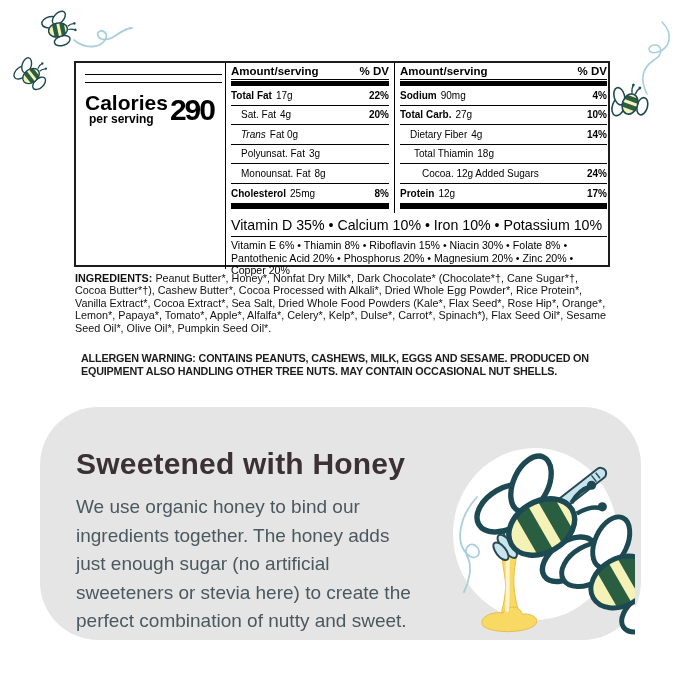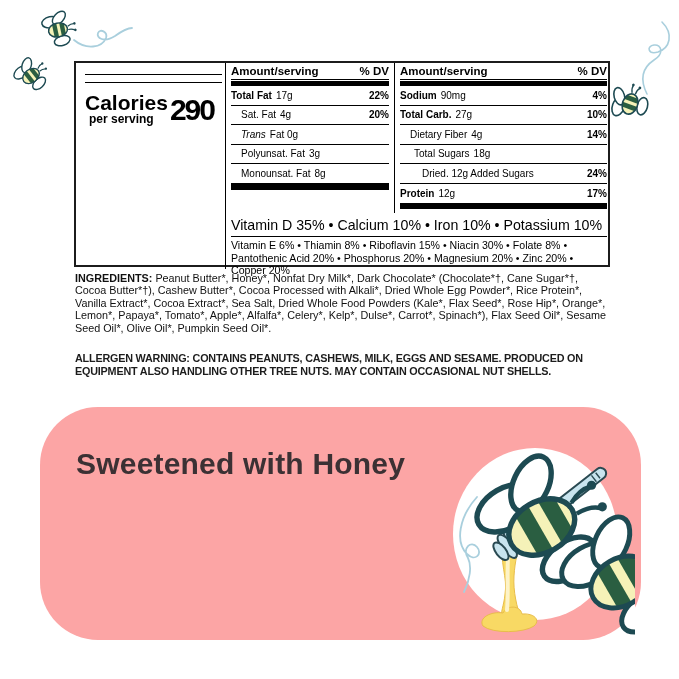--- a/index.html
+++ b/index.html
@@ -43,25 +43,25 @@
 
   .vitamins{position:absolute;left:155px;top:154px;width:376px;border-left:0;}
   .vit1{font-size:14.2px;padding-bottom:3px;border-bottom:1px solid #000;white-space:nowrap;}
   .vit2{font-size:10.6px;line-height:12.5px;padding-top:2px;}
   .vit-border{position:absolute;left:149px;top:150px;width:1px;height:56px;background:#000;}
 
   
   .ingredients{left:75px;top:272px;width:536px;font-size:10.8px;line-height:12.4px;color:#111;}
   .ing-label{font-weight:bold;}
   .footnote{left:75px;top:336px;width:536px;font-size:10.8px;color:#111;}
-  .allergen{left:75px;top:352px;width:540px;font-size:10.8px;line-height:12.6px;font-weight:bold;
+  .allergen{left:81px;top:352px;width:540px;font-size:10.8px;line-height:12.6px;font-weight:bold;
             letter-spacing:-0.2px;color:#1c1c1c;}
 
   
-  .honey-panel{left:40px;top:407px;width:601px;height:233px;border-radius:58px;background:#fca5a5;}
+  .honey-panel{left:40px;top:407px;width:601px;height:233px;border-radius:58px;background:#e5e5e5;}
   .hp-heading{position:absolute;left:36px;top:40px;font-size:30px;font-weight:bold;color:#3b3134;letter-spacing:0.2px;}
   .hp-body{position:absolute;left:36px;top:86px;width:348px;font-size:19px;line-height:28.5px;color:#4b585f;}
   .hp-art{position:absolute;left:405px;top:35px;}
 
   svg{display:block;}
 </style>
 </head>
 <body>
 
 <div class="canvas">
@@ -155,20 +155,25 @@
       <div class="nrow i1">
         <span class="nname">Polyunsat. Fat</span>
         <span>3g</span>
         <span class="ndv"></span>
       </div>
       <div class="nrow i1">
         <span class="nname">Monounsat. Fat</span>
         <span>8g</span>
         <span class="ndv"></span>
       </div>
+      <div class="nrow last">
+        <span class="nname b">Cholesterol</span>
+        <span>25mg</span>
+        <span class="ndv">8%</span>
+      </div>
       <div class="bar2"></div>
     </div>
 
     <div class="ntbl tbl2">
       <div class="thead">
         <span>Amount/serving</span>
         <span>% DV</span>
       </div>
       <div class="bar"></div>
       <div class="nrow">
@@ -180,26 +185,26 @@
         <span class="nname b">Total Carb.</span>
         <span>27g</span>
         <span class="ndv">10%</span>
       </div>
       <div class="nrow i1">
         <span class="nname">Dietary Fiber</span>
         <span>4g</span>
         <span class="ndv">14%</span>
       </div>
       <div class="nrow i2">
-        <span class="nname">Total Sugars</span>
+        <span class="nname">Total Thiamin</span>
         <span>18g</span>
         <span class="ndv"></span>
       </div>
       <div class="nrow i3">
-        <span class="nname">Dried. 12g Added Sugars</span>
+        <span class="nname">Cocoa. 12g Added Sugars</span>
         <span></span>
         <span class="ndv">24%</span>
       </div>
       <div class="nrow last">
         <span class="nname b">Protein</span>
         <span>12g</span>
         <span class="ndv">17%</span>
       </div>
       <div class="bar2"></div>
     </div>
@@ -212,20 +217,21 @@
 
   <div class="abs ingredients">
     <span class="ing-label">INGREDIENTS:</span><span> Peanut Butter*, Honey*, Nonfat Dry Milk*, Dark Chocolate* (Chocolate*†, Cane Sugar*†, Cocoa Butter*†), Cashew Butter*, Cocoa Processed with Alkali*, Dried Whole Egg Powder*, Rice Protein*, Vanilla Extract*, Cocoa Extract*, Sea Salt, Dried Whole Food Powders (Kale*, Flax Seed*, Rose Hip*, Orange*, Lemon*, Papaya*, Tomato*, Apple*, Alfalfa*, Celery*, Kelp*, Dulse*, Carrot*, Spinach*), Flax Seed Oil*, Sesame Seed Oil*, Olive Oil*, Pumpkin Seed Oil*.</span>
   </div>
   <div class="abs allergen">
     <span>ALLERGEN WARNING:</span><span> CONTAINS PEANUTS, CASHEWS, MILK, EGGS AND SESAME.  PRODUCED ON EQUIPMENT ALSO HANDLING OTHER TREE NUTS.  MAY CONTAIN OCCASIONAL NUT SHELLS.</span>
   </div>
 
   <div class="abs honey-panel">
     <div class="hp-heading">Sweetened with Honey</div>
+    <div class="hp-body">We use organic honey to bind our ingredients together. The honey adds just enough sugar (no artificial sweeteners or stevia here) to create the perfect combination of nutty and sweet.</div>
 
     <svg class="hp-art" width="190" height="200" viewBox="0 0 190 200">
 
       <ellipse cx="90" cy="92" rx="82" ry="86" fill="#ffffff"></ellipse>
 
       <path d="M32,55 C14,75 10,100 22,112 C30,120 38,112 32,105 C26,98 17,106 23,116 C27,124 25,138 19,150" fill="none" stroke="#a9cfdd" stroke-width="1.8" stroke-linecap="round"></path>
 
       <g>
         <path d="M58,98 C54,120 63,136 60,152 C59,164 55,170 57,177 L76,177 C72,165 68,150 69,134 C70,118 73,108 76,100 Z" fill="#f8d964" stroke="#e8bd4a" stroke-width="1"></path>
         <path d="M38,184 C33,176 46,169 58,171 C62,163 75,163 77,172 C89,171 96,178 89,184 C79,191 48,192 38,184 Z" fill="#f8d964" stroke="#e8bd4a" stroke-width="1"></path>

